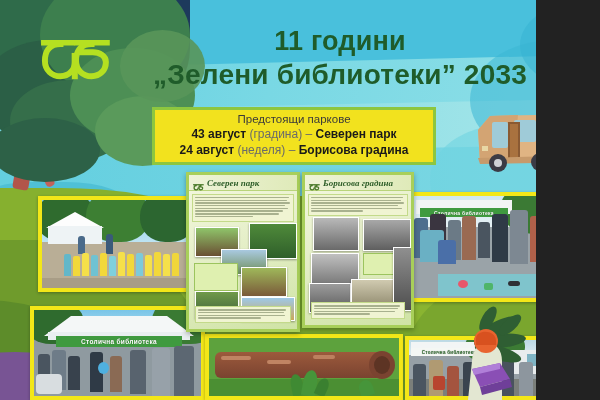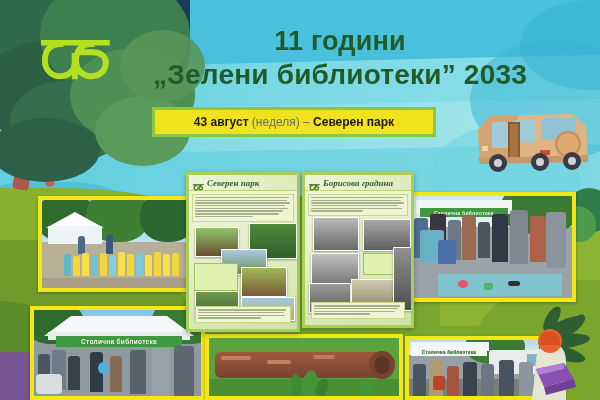--- a/index.html
+++ b/index.html
@@ -1,18 +1,18 @@
 <!DOCTYPE html>
 <html><head>
 <meta charset="utf-8">
 <style>
   html,body{margin:0;padding:0;background:#222;}
   body{font-family:"Liberation Sans",sans-serif;}
   #poster{
-    position:relative;width:600px;height:400px;overflow:hidden;
+    position:relative;width:536px;height:400px;overflow:hidden;
     background:#22c55e;
   }
   .abs{position:absolute;}
 
   
   .sky{left:0;top:0;width:600px;height:215px;background:#4ec5de;}
   .sky-band1{left:0;top:0;width:600px;height:78px;background:#49c0dc;}
   .sky-band2{left:0;top:62px;width:600px;height:50px;
      background:linear-gradient(100deg,#63cfe2 0%,#79d8e4 45%,#8fdfe7 100%);
      transform:skewY(-1.4deg);}
@@ -196,25 +196,32 @@
       </g>
     </svg>
   </div>
 
   <div class="abs title">
     <div>11 години</div>
     <div class="ln2">„Зелени библиотеки” 2033</div>
   </div>
 
   <div class="abs ybox">
+    <div class="hdr">Предстоящи паркове</div>
     <div class="row">
       <b>43 август</b>
+      <span class="soft">(градина)</span>
+      <span class="soft">–</span>
+      <b>Северен парк</b>
+    </div>
+    <div class="row">
+      <b>24 август</b>
       <span class="soft">(неделя)</span>
       <span class="soft">–</span>
-      <b>Северен парк</b>
+      <b>Борисова градина</b>
     </div>
   </div>
 
   <div class="abs van">
     <svg viewBox="0 0 130 78" width="130" height="78">
       <path d="M10,30 L22,16 L104,14 L118,26 L120,58 L12,62 Z" fill="#e0b483"></path>
       <path d="M10,30 L22,16 L50,15 L46,60 L12,62 Z" fill="#d3a473"></path>
       <rect x="24" y="22" width="16" height="26" rx="2" fill="#9fcbd8"></rect>
       <rect x="46" y="20" width="22" height="22" rx="2" fill="#9fcbd8"></rect>
       <rect x="74" y="18" width="34" height="22" rx="2" fill="#8fc3d4"></rect>

